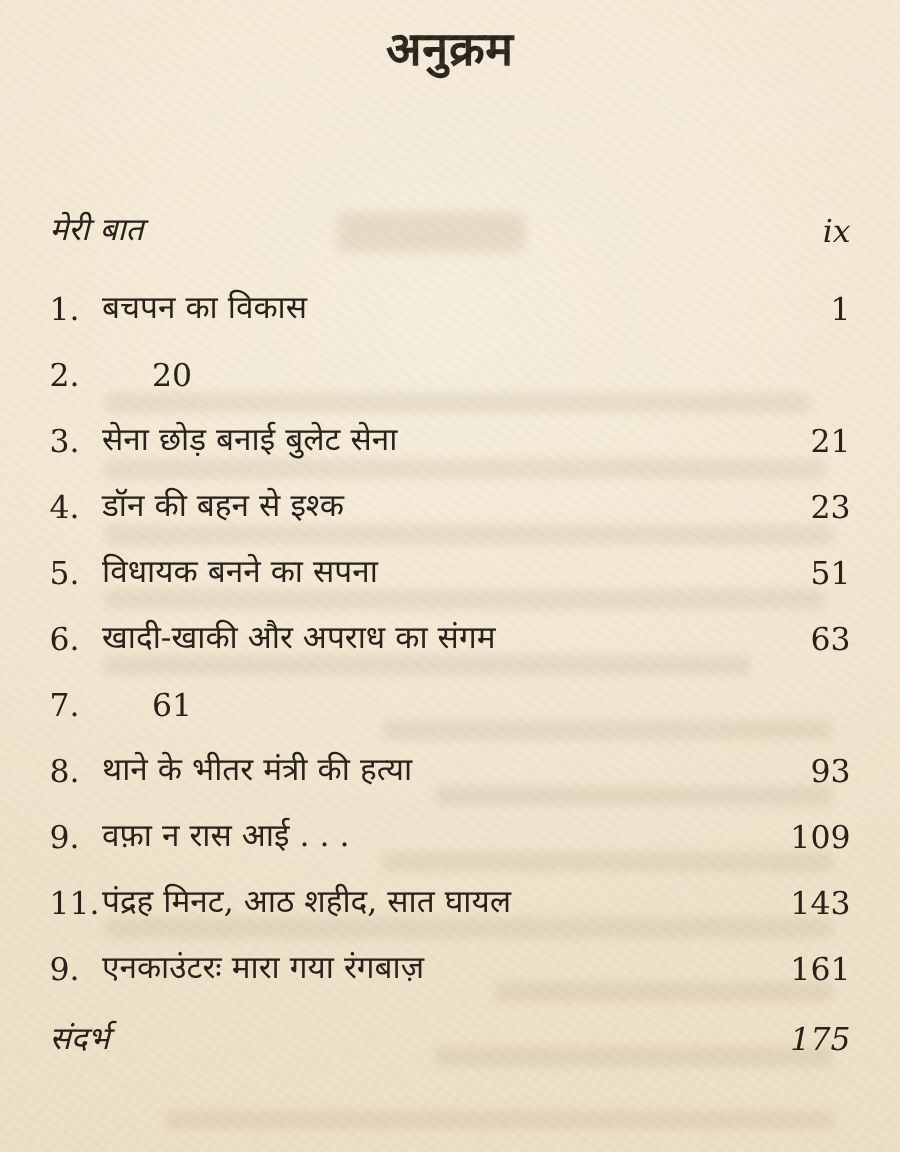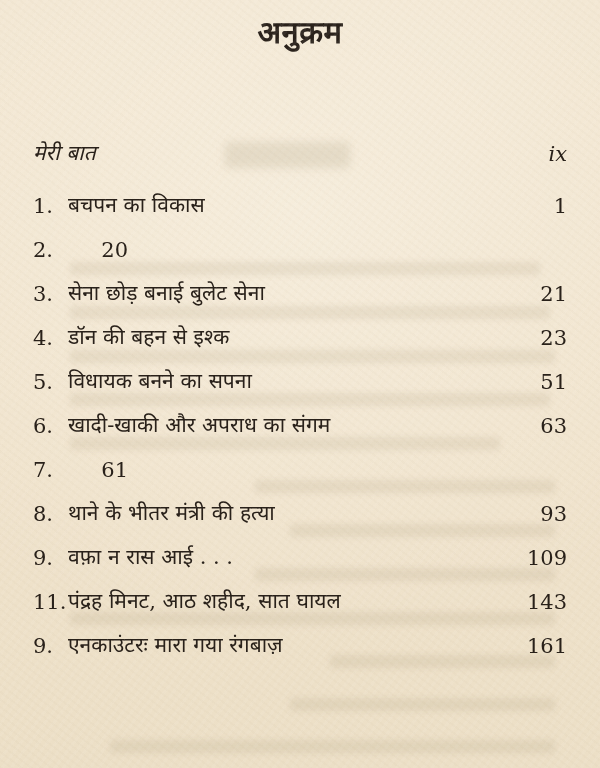--- a/index.html
+++ b/index.html
@@ -147,15 +147,19 @@
       <span class="chap-num">11.</span>
       <span class="chap-title">पंद्रह मिनट, आठ शहीद, सात घायल</span>
       <span class="chap-page">143</span>
     </div>
     <div class="toc-row">
       <span class="chap-num">9.</span>
       <span class="chap-title">एनकाउंटरः मारा गया रंगबाज़</span>
       <span class="chap-page">161</span>
     </div>
 
+    <div class="toc-row back-row">
+      <span class="chap-title">संदर्भ</span>
+      <span class="chap-page">175</span>
+    </div>
 
   </div>
 </div>
 
 </body></html>

